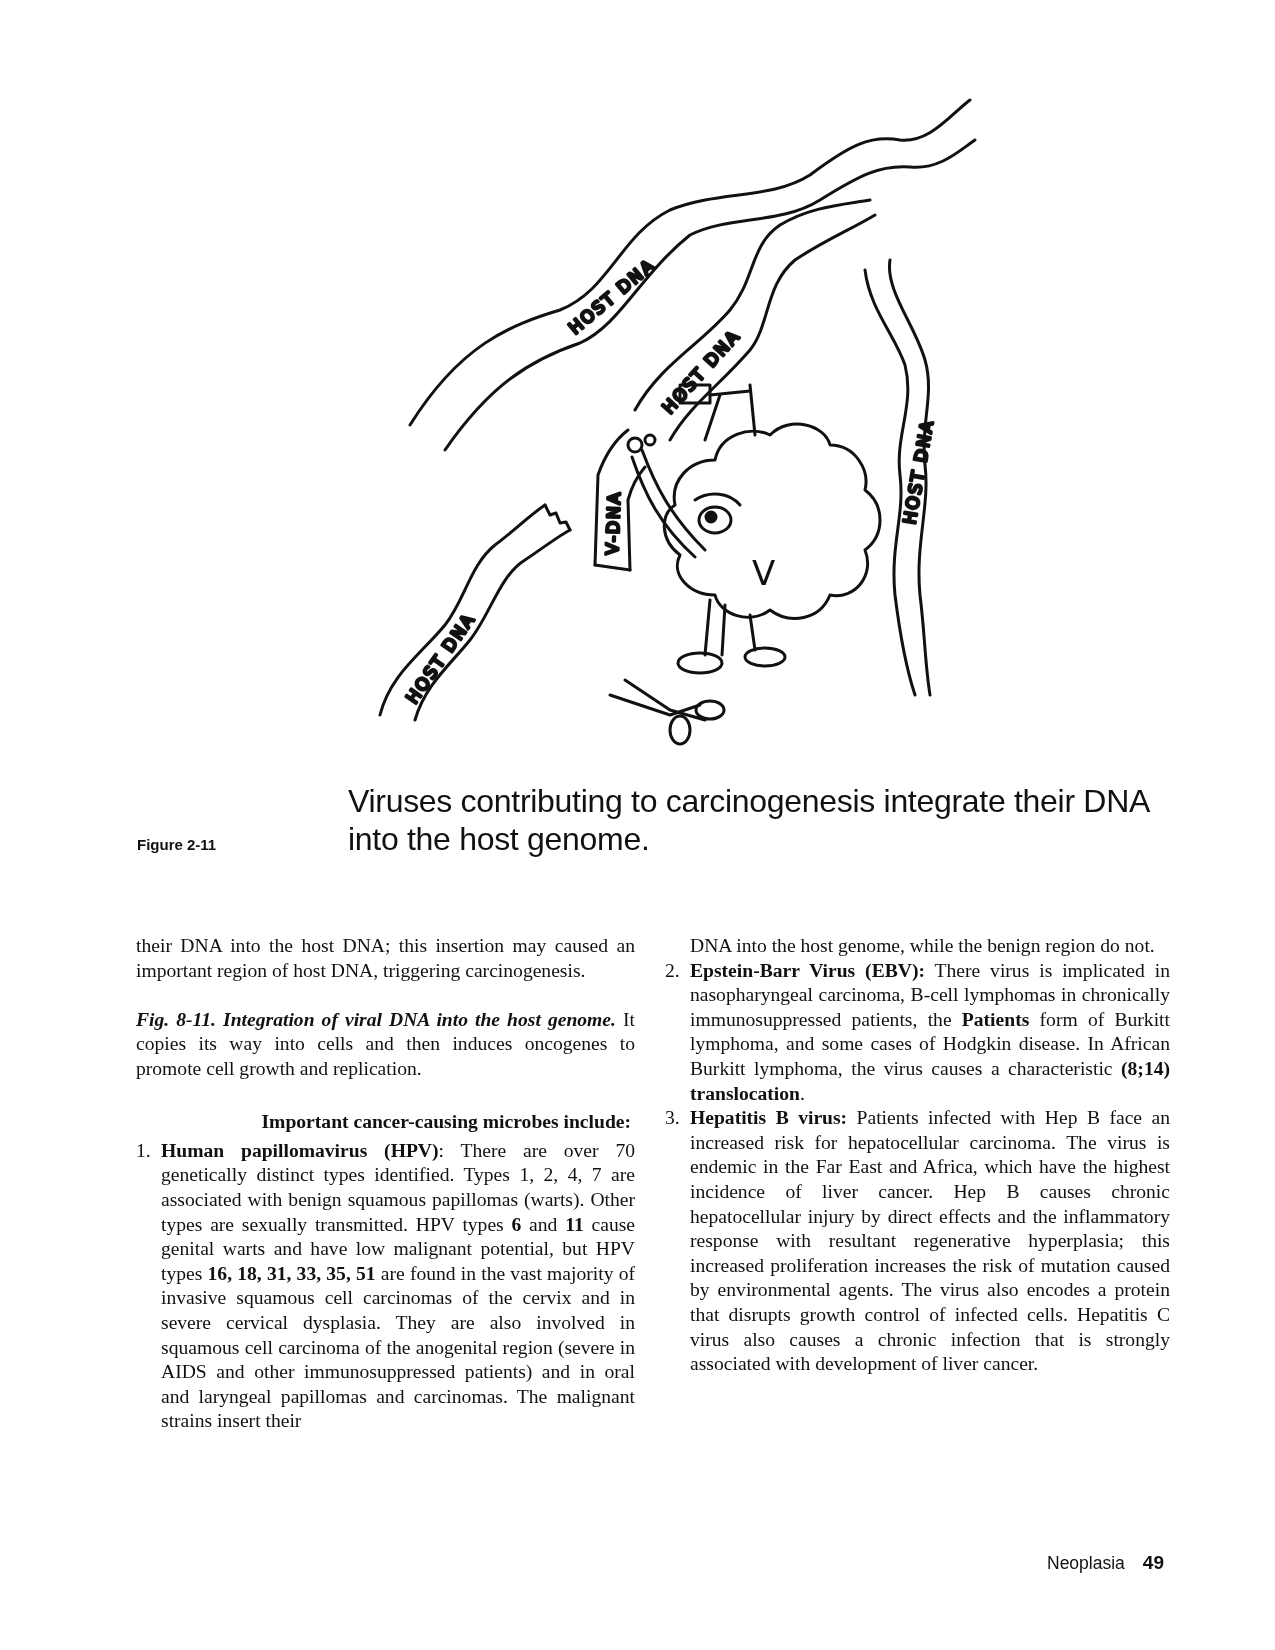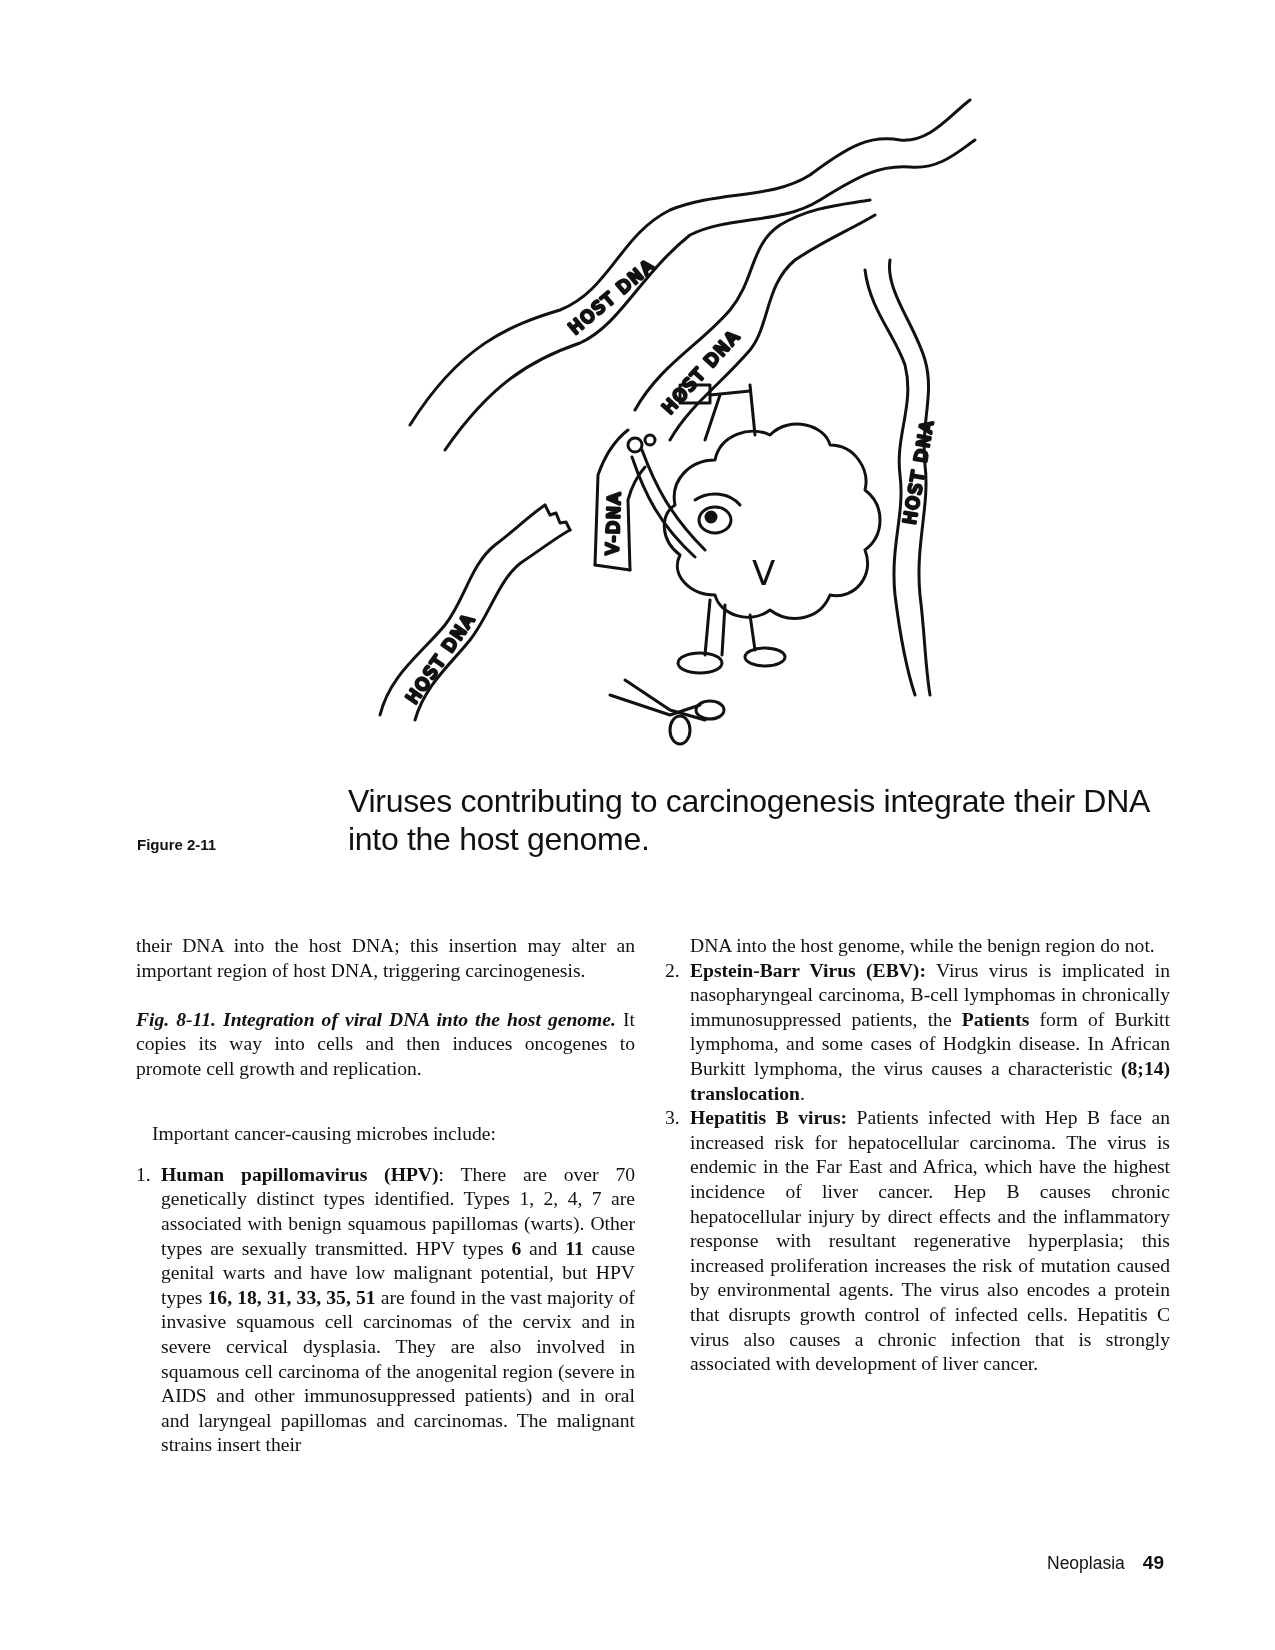--- a/index.html
+++ b/index.html
@@ -18,21 +18,21 @@
     .col {
       position: absolute; top: 934px; width: 499px;
       font-family: "Liberation Serif", serif; font-size: 19.6px; line-height: 24.6px;
       text-align: justify;
     }
     .col.left { left: 136px; }
     .col.right { left: 665px; width: 505px; }
     .para { margin: 0; }
     .gap { height: 24.6px; }
     .fig-ref .lead { font-style: italic; font-weight: bold; }
-    .heading { font-weight: normal; margin: 16px; text-align: left; }
+    .heading { font-weight: bold; margin: 4px; text-align: right; }
     .item { position: relative; padding-left: 25px; margin: 0; }
     .item .num { position: absolute; left: 0; top: 0; }
     .cont { padding-left: 25px; margin: 0; }
     b { font-weight: bold; }
     .footer {
       position: absolute; left: 1047px; top: 1552px;
       font-family: "Liberation Sans", sans-serif; font-size: 17.5px;
     }
     .footer .section { margin-right: 18px; }
     .footer .page { font-weight: bold; font-size: 19px; }
@@ -109,36 +109,36 @@
       <ellipse cx="340" cy="615" rx="14" ry="9"></ellipse>
       <ellipse cx="310" cy="635" rx="10" ry="14"></ellipse>
     </g>
   </svg>
 </div>
 
 <div class="fig-label">Figure 2-11</div>
 <div class="fig-caption">Viruses contributing to carcinogenesis integrate their DNA into the host genome.</div>
 
 <div class="col left">
-  <p class="para">their DNA into the host DNA; this insertion may alter an important region of host DNA, triggering carcinogenesis.</p>
+  <p class="para">their DNA into the host DNA; this insertion may caused an important region of host DNA, triggering carcinogenesis.</p>
   <div class="gap"></div>
   <p class="para fig-ref">
     <span class="lead">Fig. 8-11. Integration of viral DNA into the host genome.</span><span> It copies its way into cells and then induces oncogenes to promote cell growth and replication.</span>
   </p>
   <div class="gap"></div>
   <p class="heading">Important cancer-causing microbes include:</p>
   <p class="item">
     <span class="num">1.</span><b>Human papillomavirus (HPV)</b><span>: There are over 70 genetically distinct types identified. Types 1, 2, 4, 7 are associated with benign squamous papillomas (warts). Other types are sexually transmitted. HPV types </span><b>6</b><span> and </span><b>11</b><span> cause genital warts and have low malignant potential, but HPV types </span><b>16, 18, 31, 33, 35, 51</b><span> are found in the vast majority of invasive squamous cell carcinomas of the cervix and in severe cervical dysplasia. They are also involved in squamous cell carcinoma of the anogenital region (severe in AIDS and other immunosuppressed patients) and in oral and laryngeal papillomas and carcinomas. The malignant strains insert their</span>
   </p>
 </div>
 
 <div class="col right">
   <p class="cont">DNA into the host genome, while the benign region do not.</p>
   <p class="item">
-    <span class="num">2.</span><b>Epstein-Barr Virus (EBV):</b><span> Virus virus is implicated in nasopharyngeal carcinoma, B-cell lymphomas in chronically immunosuppressed patients, the </span><b>Patients</b><span> form of Burkitt lymphoma, and some cases of Hodgkin disease. In African Burkitt lymphoma, the virus causes a characteristic </span><b>(8;14) translocation</b><span>.</span>
+    <span class="num">2.</span><b>Epstein-Barr Virus (EBV):</b><span> There virus is implicated in nasopharyngeal carcinoma, B-cell lymphomas in chronically immunosuppressed patients, the </span><b>Patients</b><span> form of Burkitt lymphoma, and some cases of Hodgkin disease. In African Burkitt lymphoma, the virus causes a characteristic </span><b>(8;14) translocation</b><span>.</span>
   </p>
   <p class="item">
     <span class="num">3.</span><b>Hepatitis B virus:</b><span> Patients infected with Hep B face an increased risk for hepatocellular carcinoma. The virus is endemic in the Far East and Africa, which have the highest incidence of liver cancer. Hep B causes chronic hepatocellular injury by direct effects and the inflammatory response with resultant regenerative hyperplasia; this increased proliferation increases the risk of mutation caused by environmental agents. The virus also encodes a protein that disrupts growth control of infected cells. Hepatitis C virus also causes a chronic infection that is strongly associated with development of liver cancer.</span>
   </p>
 </div>
 
 <div class="footer">
   <span class="section">Neoplasia</span><span class="page">49</span>
 </div>
 

